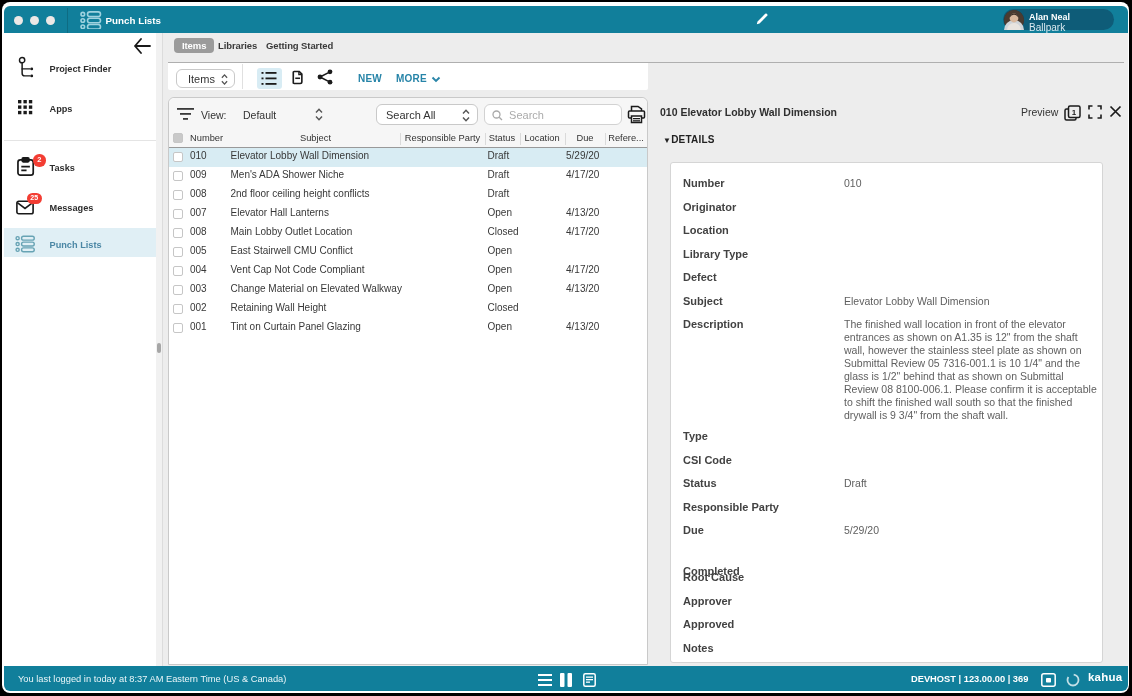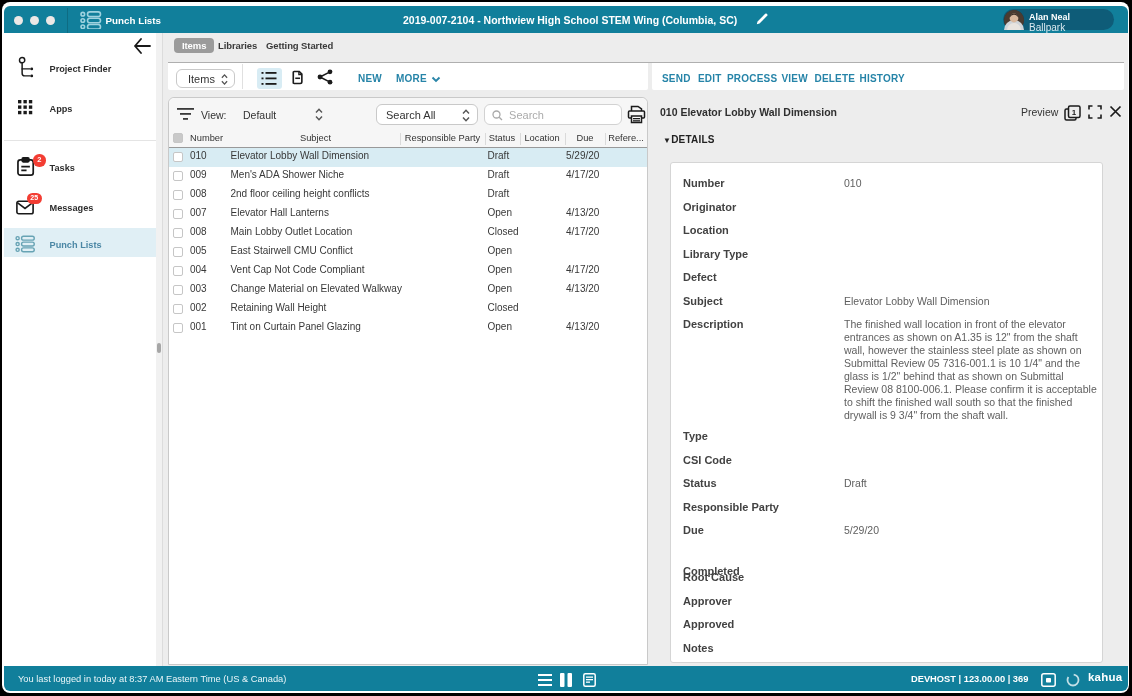--- a/index.html
+++ b/index.html
@@ -50,21 +50,20 @@
     <g stroke="#9ED2DF" stroke-width="1.6" fill="none">
       <circle cx="2.8" cy="3.2" r="1.8"></circle>
         <rect x="7.5" y="0.9" width="13" height="4.6" rx="2.3"></rect>
       <circle cx="2.8" cy="9.5" r="1.8"></circle>
         <rect x="7.5" y="7.2" width="13" height="4.6" rx="2.3"></rect>
       <circle cx="2.8" cy="15.8" r="1.8"></circle>
         <rect x="7.5" y="13.5" width="13" height="4.6" rx="2.3"></rect>
     </g>
   </svg>
   <div class="abs" style="left:101.5px;top:9px;color:#fff;font-size:9.8px;font-weight:bold;">Punch Lists</div>
-  <div class="abs" style="left:399px;top:8px;color:#fff;font-size:10.5px;font-weight:bold;">2019-007-2104 - Northview High School STEM Wing (Columbia, SC)</div>
   <svg class="abs" style="left:752px;top:6px;" width="13" height="13" viewBox="0 0 13 13">
       <path fill="#fff" d="M1.5 9.5 L0.8 12.2 L3.5 11.5 L11.2 3.8 Q12 3 11.2 2.2 L10.8 1.8 Q10 1 9.2 1.8 Z"></path>
     </svg>
   <div class="pill">
     <svg class="abs" style="left:1px;top:0.5px;" width="20" height="20" viewBox="0 0 20 20">
       <circle cx="10" cy="10" r="10" fill="#2b2e33"></circle>
       <circle cx="10" cy="10" r="10" fill="#4a3b30"></circle>
       <path d="M0 20 a10 10 0 0 1 20 0 Z" fill="#cfd4d8"></path>
       <circle cx="10" cy="8" r="4.4" fill="#D9B89C"></circle>
       <path d="M5.4 8 a4.6 4.6 0 0 1 9.2 0 q-2.2-3.4-4.6-3.2 q-2.6-0.2-4.6 3.2Z" fill="#3a2e26"></path>
@@ -184,28 +183,20 @@
         </g>
       <path d="M3 8 L13 2.8 M3 8 L13 13.2" stroke="#1b1b1b" stroke-width="1.5"></path>
     </svg>
     <div class="abs actword" style="left:190px;top:10px;">NEW</div>
     <div class="abs actword" style="left:228px;top:10px;">MORE</div>
     <svg class="abs" style="left:263px;top:13px;" width="10" height="7" viewBox="0 0 10 7">
         <path d="M1.5 1.5 L5 5 L8.5 1.5" stroke="#2A85A8" stroke-width="1.9" fill="none"></path>
       </svg>
   </div>
 
-  <div class="bar" style="left:489px;width:472px;">
-    <div class="abs actword" style="left:10px;top:10px;">SEND</div>
-    <div class="abs actword" style="left:46px;top:10px;">EDIT</div>
-    <div class="abs actword" style="left:75px;top:10px;">PROCESS</div>
-    <div class="abs actword" style="left:129.5px;top:10px;">VIEW</div>
-    <div class="abs actword" style="left:162.5px;top:10px;">DELETE</div>
-    <div class="abs actword" style="left:207.5px;top:10px;">HISTORY</div>
-  </div>
 
   <div class="abs" style="left:497px;top:73px;font-size:10.5px;font-weight:bold;color:#2F2F2F;">010 Elevator Lobby Wall Dimension</div>
   <div class="abs" style="left:858px;top:73px;font-size:10.5px;color:#333;">Preview</div>
   <svg class="abs" style="left:901px;top:72px;" width="17" height="16" viewBox="0 0 17 16">
     <rect x="1" y="4" width="11" height="11" rx="1.5" fill="none" stroke="#1b1b1b" stroke-width="1.5"></rect>
     <rect x="4.5" y="1" width="11.5" height="11.5" rx="1.5" fill="#EDEDED" stroke="#1b1b1b" stroke-width="1.5"></rect>
     <text x="10" y="10" font-size="8" font-weight="bold" fill="#1b1b1b" text-anchor="middle">1</text>
   </svg>
   <svg class="abs" style="left:925px;top:72px;" width="14" height="14" viewBox="0 0 14 14">
     <g stroke="#1b1b1b" stroke-width="1.6" fill="none">

